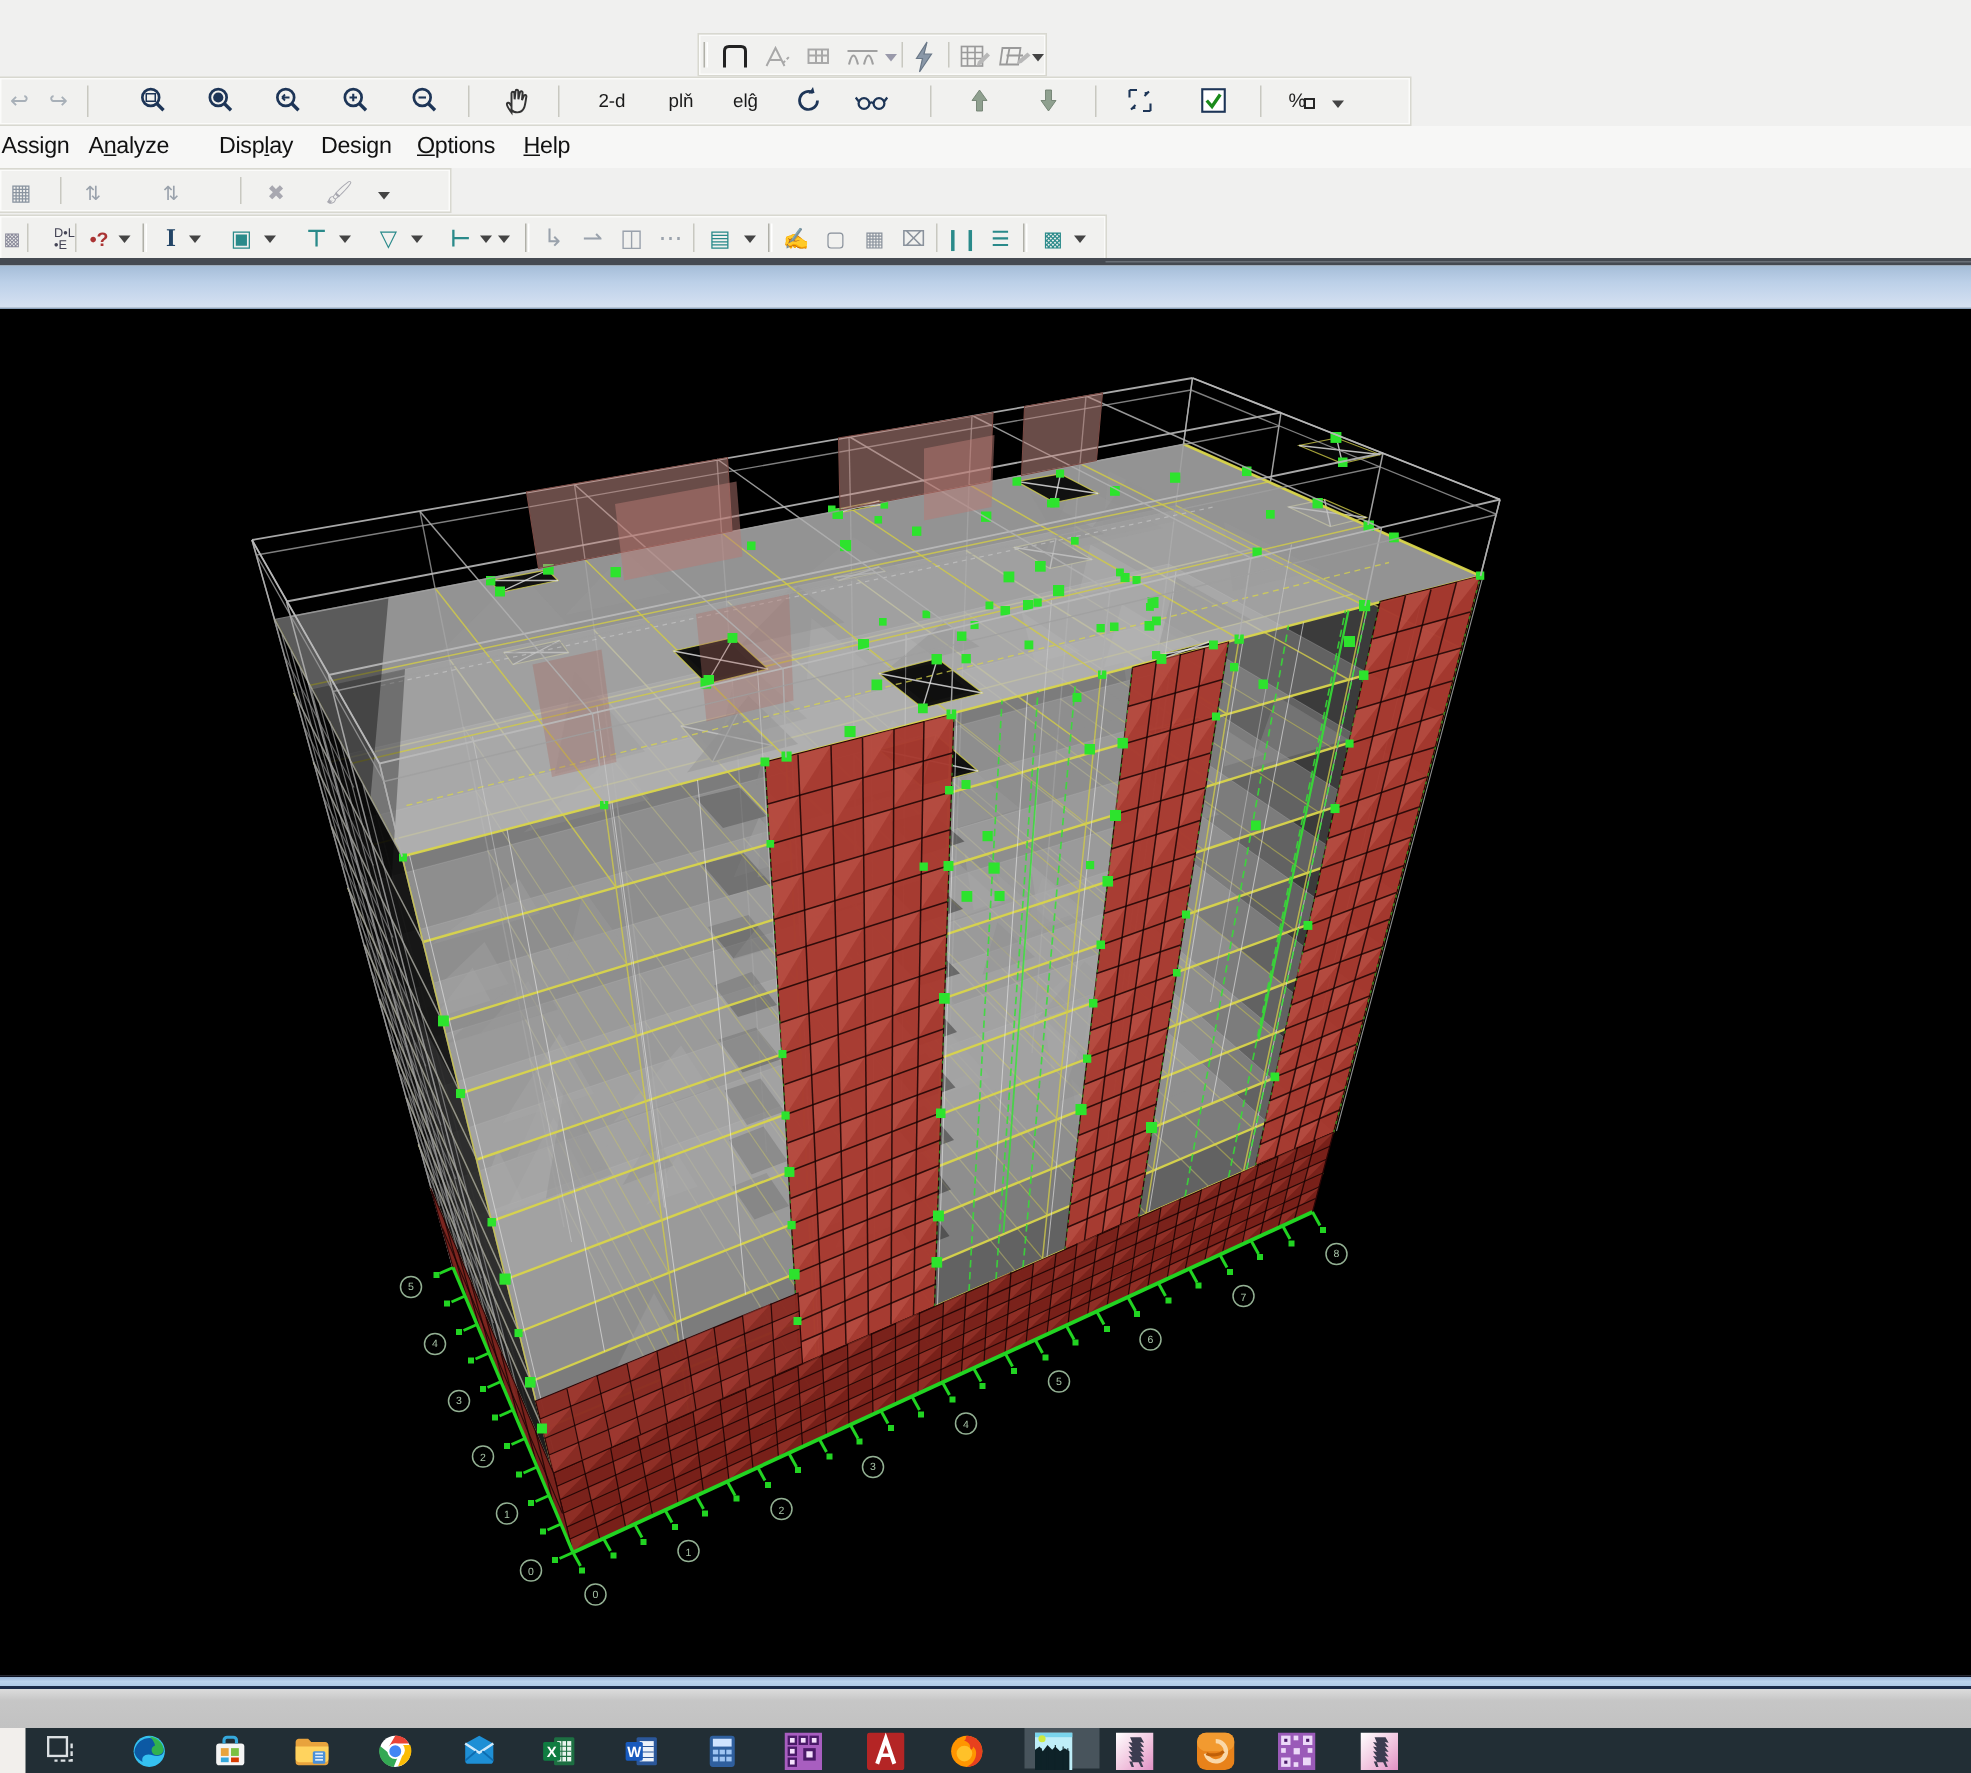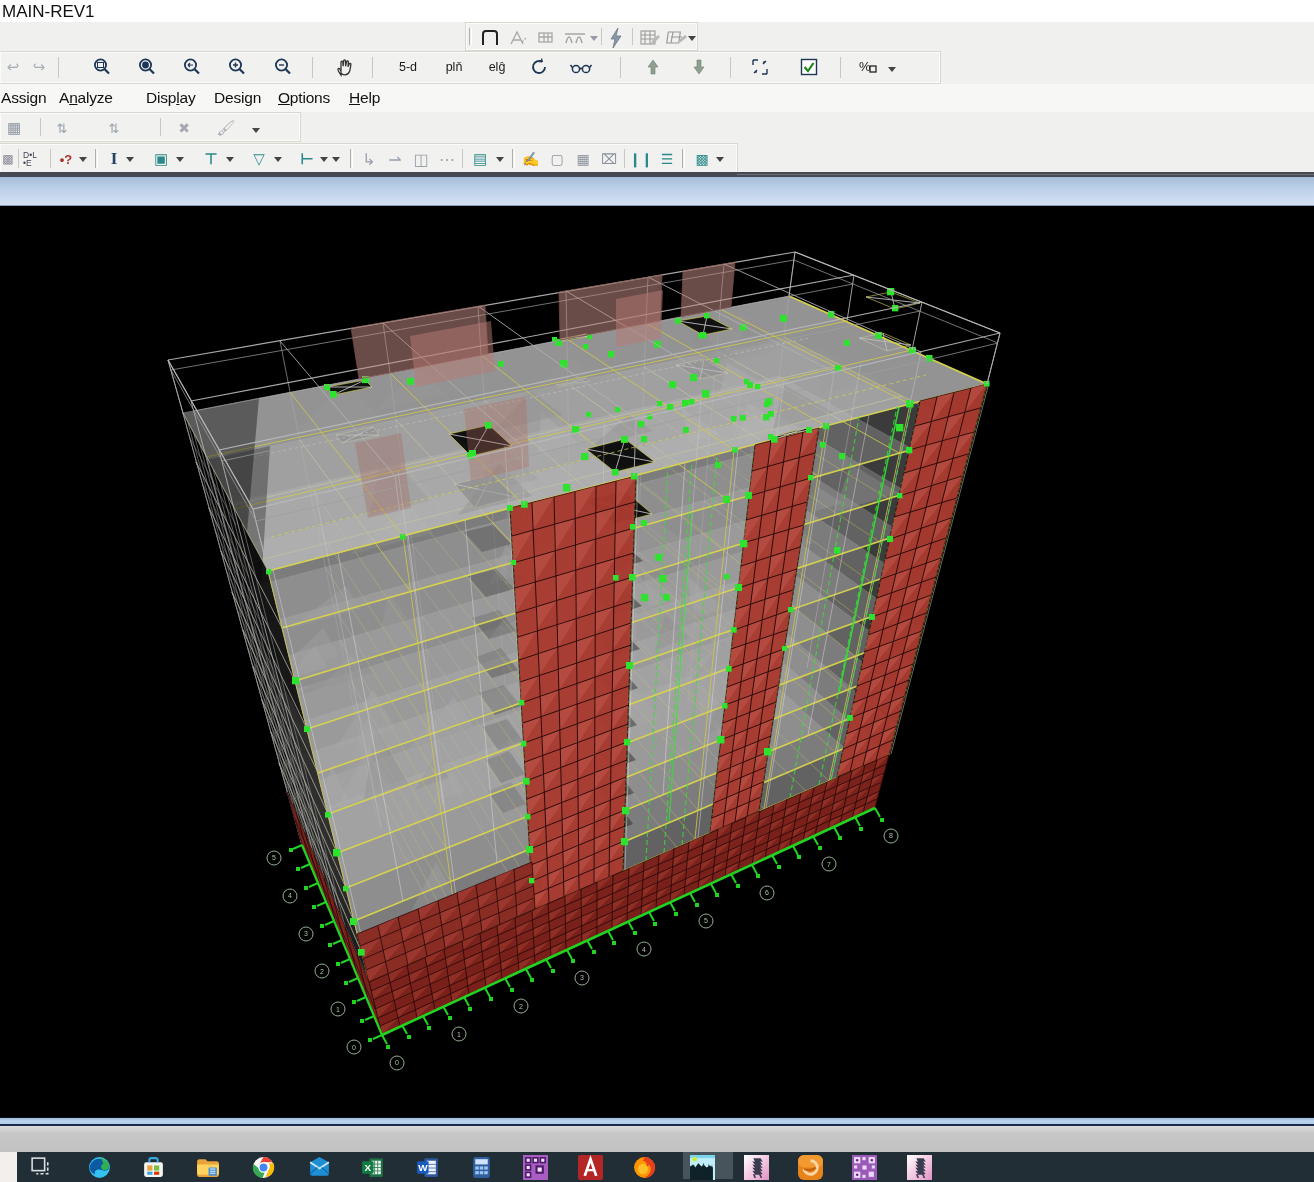--- a/index.html
+++ b/index.html
@@ -16,23 +16,20 @@
 u{text-decoration:underline}
 .canvas{position:relative;width:1314px;height:911px;background:#000;overflow:hidden}
 .band{position:relative;width:1314px;height:29px;background:linear-gradient(#a5bdd8,#bcd0e8 40%,#cbdaee 75%,#d6e1f1);border-bottom:1px solid #8aa0ba}
 .bluestrip{position:relative;width:1314px;height:9px;background:linear-gradient(#9cb8d8,#bcd4ee 50%,#b0cce8);border-top:1px solid #0c1020;border-bottom:2px solid #1c2c4a}
 .gband{position:relative;width:1314px;height:26px;background:linear-gradient(#dcdcdc,#c6c6c6 30%,#c2c2c2)}
 .task{position:relative;width:1314px;height:30px;background:#222e35}
 .ticon{position:absolute;top:3px;width:25px;height:25px}
 .tserif{font-family:"Liberation Serif",serif}
 </style></head><body>
 <div class="hdr">
- <div class="white-top">
-      <div class="titletext">MAIN-REV1</div>
-    </div>
 
  <div class="tb" style="left:465px;top:22px;width:233px;height:29px">
   <span class="grip" style="left:3px"></span>
   <span class="it" style="left:12px;width:24px">
         <svg width="22" height="22" viewBox="0 0 22 22">
           <path d="M4 18V7c0-2 1-3 3-3h8c2 0 3 1 3 3v11" fill="none" stroke="#222" stroke-width="2"></path>
         </svg>
       </span>
   <span class="it" style="left:40px;width:24px">
         <svg width="22" height="22" viewBox="0 0 22 22">
@@ -126,21 +123,21 @@
           <path d="M7 9h5" stroke="#1d3557" stroke-width="1.4"></path>
         </svg>
       </span>
   <span class="sep" style="left:312px"></span>
   <span class="it" style="left:333px;width:24px">
         <svg width="22" height="22" viewBox="0 0 22 22">
           <path d="M7 19c-1.5-2-3.5-5-3-6s1.5-.5 2 .3l1 1.6V6.2c0-1.4 1.8-1.4 1.9 0l.2 4 .6-5.4c.1-1.3 1.8-1.2 1.8.1l.1 5.3 1-4.6c.3-1.2 1.9-1 1.8.3l-.4 4.9 1.2-2.9c.4-1 1.9-.6 1.7.5-.3 2.1-.8 5.6-1.4 7.2-.8 2-2.3 3.3-4.6 3.3-1.9 0-3-.5-3.9-1.7z" fill="none" stroke="#333" stroke-width="1.3"></path>
         </svg>
       </span>
   <span class="sep" style="left:372px"></span>
-  <span class="it" style="left:395px;width:26px;font-size:12.5px;color:#1a1a1a">5-d</span>
+  <span class="it" style="left:395px;width:26px;font-size:12.5px;color:#1a1a1a">2-d</span>
   <span class="it" style="left:440px;width:28px;font-size:12.5px;color:#1a1a1a">plň</span>
   <span class="it" style="left:483px;width:28px;font-size:12.5px;color:#1a1a1a">elĝ</span>
   <span class="it" style="left:527px;width:24px">
         <svg width="22" height="22" viewBox="0 0 22 22">
           <path d="M17 11a6 6 0 1 1-3-5.2" fill="none" stroke="#1d3557" stroke-width="1.8"></path>
           <path d="M14 2l1 4-4 .5z" fill="#1d3557"></path>
         </svg>
       </span>
   <span class="it" style="left:567px;width:28px">
         <svg width="24" height="22" viewBox="0 0 24 22">
@@ -205,21 +202,21 @@
   <span class="it" style="left:100px;width:28px;color:#9aa2ac;font-size:13px">⇅</span>
   <span class="sep" style="left:160px"></span>
   <span class="it" style="left:172px;width:24px;color:#a8a8b0;font-size:14px">✖</span>
   <span class="it" style="left:212px;width:28px;color:#a8a8b0;font-size:15px">🖌</span>
   <span class="dd" style="left:252px;top:15px"></span>
  </div>
 
  <div class="tb" style="left:-1px;top:143px;width:739px;height:31px">
   <span class="it" style="left:0px;width:16px;color:#889;font-size:12px">▩</span>
   <span class="sep" style="left:18px"></span>
-  <span class="it" style="left:17px;width:26px;color:#445;font-size:8.5px;line-height:8px">D•L<br>•E</span>
+  <span class="it" style="left:30px;width:26px;color:#445;font-size:8.5px;line-height:8px">D•L<br>•E</span>
   <span class="sep" style="left:50px"></span>
   <span class="it" style="left:55px;width:22px;color:#a33;font-size:13px;font-weight:bold">•?</span>
       <span class="dd" style="left:79px"></span>
   <span class="grip" style="left:95px"></span>
   <span class="it tserif" style="left:104px;width:20px;color:#246;font-weight:bold;font-size:17px">I</span>
       <span class="dd" style="left:126px"></span>
   <span class="it" style="left:150px;width:22px;color:#2a8a8a;font-size:15px">▣</span>
       <span class="dd" style="left:176px"></span>
   <span class="it" style="left:200px;width:22px;color:#2a8a8a;font-weight:bold;font-size:15px">⊤</span>
       <span class="dd" style="left:226px"></span>

